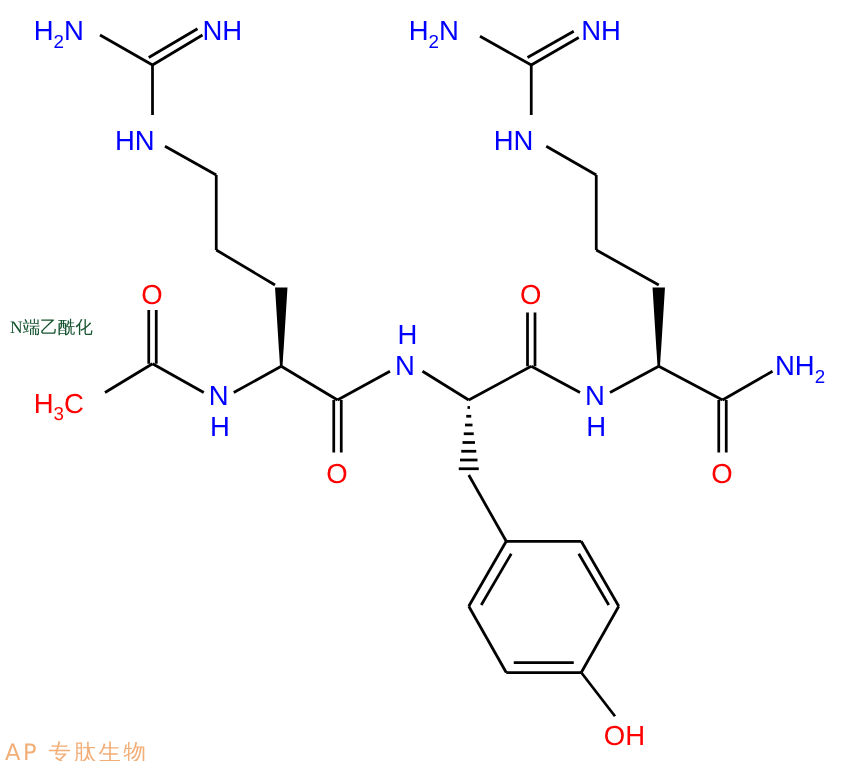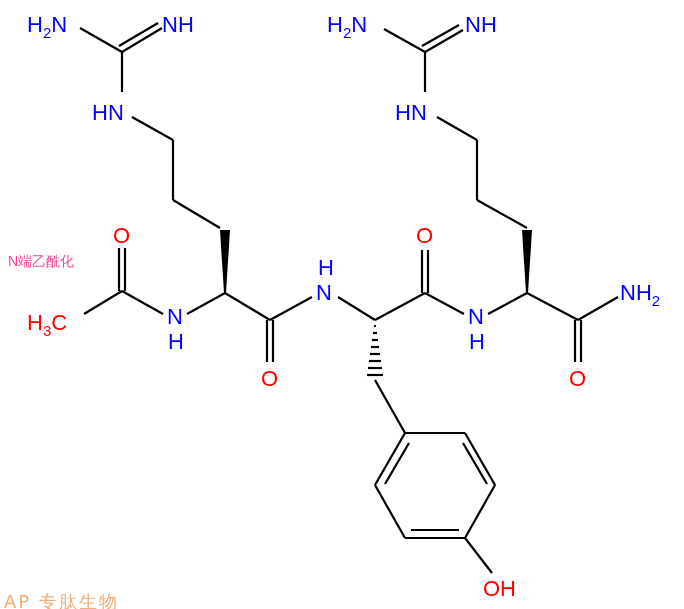--- a/index.html
+++ b/index.html
@@ -2,21 +2,21 @@
 <html><head>
   <meta charset="utf-8">
   <style>
     html, body { margin: 0; padding: 0; background: #ffffff; }
     body { width: 684px; height: 609px; position: relative; overflow: hidden; font-family: "Liberation Sans", sans-serif; }
     svg { position: absolute; left: 0; top: 0; }
     .atom { font-family: "Liberation Sans", sans-serif; font-size: 22px; }
     .n { fill: #0000ff; }
     .o { fill: #ff0000; }
     .sub { font-size: 15px; }
-    .note { position: absolute; left: 8px; top: 253px; font-size: 14px; color: #ec4899; font-family: Liberation Sans, sans-serif; }
+    .note { position: absolute; left: 8px; top: 253px; font-size: 14px; color: #14532d; font-family: Liberation Serif, serif; }
     .logo { position: absolute; left: 4px; top: 590px; font-size: 18px; color: #f0a060; font-family: "DejaVu Sans", sans-serif; letter-spacing: 2px; opacity: 0.85; }
     line, polyline, path.bond { stroke: #000; stroke-width: 2.2; fill: none; }
   </style>
 </head>
 <body>
 
 <svg width="684" height="609" viewBox="0 0 684 609">
 
   <line x1="80" y1="28" x2="122" y2="52"></line>
   <line x1="122" y1="52" x2="162" y2="28"></line>

